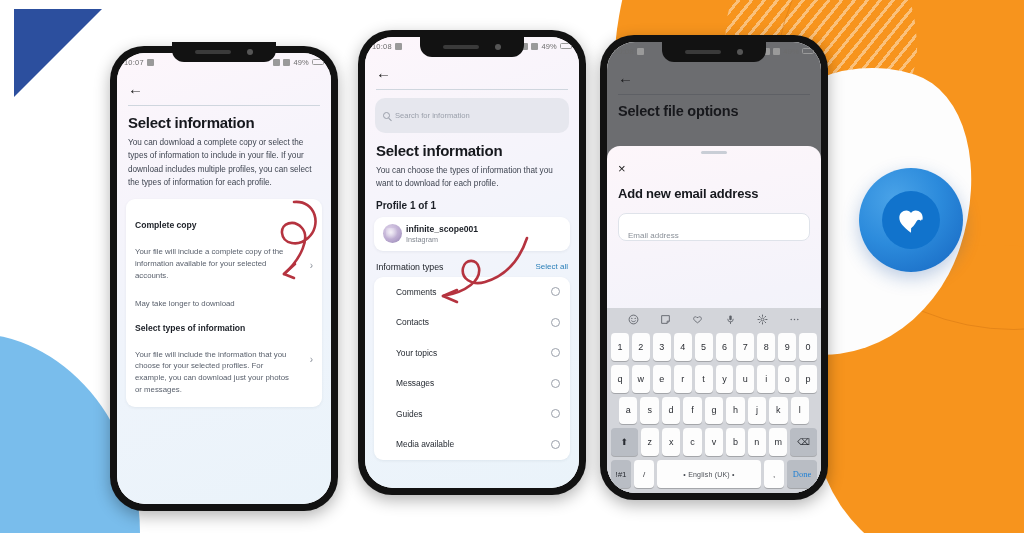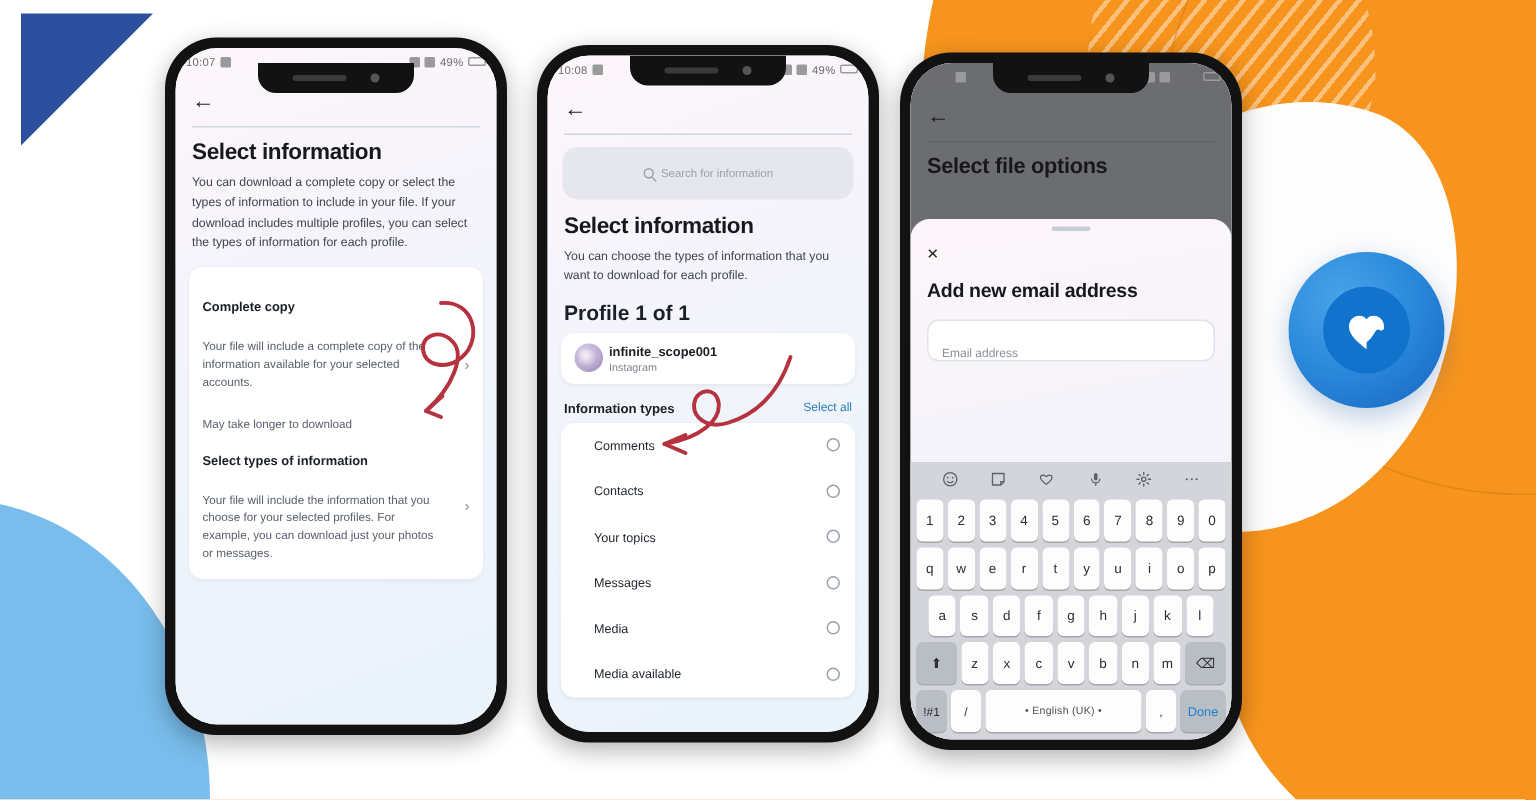--- a/index.html
+++ b/index.html
@@ -77,21 +77,21 @@
 
   
   .phone {
     position: absolute;
     width: 228px; height: 465px;
     background: #121212;
     border-radius: 34px;
     box-shadow: 0 5px 16px rgba(0,0,0,.30);
     padding: 7px 7px;
   }
-  .phone.p1 { left: 110px; top: 25px; }
+  .phone.p1 { left: 110px; top: 46px; }
   .phone.p2 { left: 358px; top: 30px; }
   .phone.p3 { left: 600px; top: 35px; }
 
   .screen {
     position: relative; width: 100%; height: 100%;
     border-radius: 28px; overflow: hidden;
     background: #fff;
   }
   .notch {
     position: absolute; left: 50%; top: 0; transform: translateX(-50%);
@@ -143,33 +143,33 @@
   .opt-desc { font-size: 7.8px; line-height: 1.52; color: #5a616d; margin-top: 16px; }
   .opt-chev {
     position: absolute; right: 0; top: 50%; transform: translateY(-50%);
     font-size: 10px; color: #8b919b;
   }
 
   
   .searchbar {
     margin: 0 10px 9px 10px; height: 35px; border-radius: 10px;
     background: #e6e7ee; display: flex; align-items: center;
-    padding: 0 8px; gap: 5px; justify-content: center;
+    padding: 0 8px; gap: 5px;
   }
   .search-glass {
     width: 7px; height: 7px; border: 1.2px solid #9ba0ab; border-radius: 50%;
     position: relative; flex: none;
   }
   .search-glass::after {
     content:""; position:absolute; right:-3px; bottom:-2px;
     width: 4px; height: 1.2px; background: #9ba0ab; transform: rotate(45deg);
   }
   .search-ph { font-size: 7.6px; color: #9ba0ab; }
 
-  .sub-label { font-size: 14px; font-weight: 700; color: #1b1f26; padding: 9px 11px 0 11px; }
+  .sub-label { font-size: 10px; font-weight: 700; color: #1b1f26; padding: 9px 11px 0 11px; }
 
   .profile-card {
     margin: 6px 9px 0 9px; background: #fff; border-radius: 9px;
     padding: 7px 9px; display: flex; align-items: center; gap: 4px;
     box-shadow: 0 1px 3px rgba(40,50,70,.07);
   }
   .avatar {
     width: 19px; height: 19px; border-radius: 50%; flex: none;
     background: radial-gradient(circle at 35% 30%, #dcd0e8, #b9a8cf 60%, #8e7fae);
     position: relative; overflow: hidden;
@@ -178,21 +178,21 @@
     content:""; position:absolute; left:3px; top:4px; width:12px; height:11px;
     background: radial-gradient(circle at 40% 40%, rgba(255,255,255,.75), rgba(255,255,255,0) 70%);
   }
   .profile-name { font-size: 8.6px; font-weight: 600; color: #1b1f26; }
   .profile-sub  { font-size: 7.2px; color: #80868f; margin-top: 1px; }
 
   .types-head {
     display: flex; align-items: center; justify-content: space-between;
     padding: 11px 11px 5px 11px;
   }
-  .types-title { font-size: 8.8px; font-weight: 700; color: #1b1f26; }
+  .types-title { font-size: 8.8px; font-weight: 400; color: #1b1f26; }
   .select-all { font-size: 8px; color: #2a7fb8; font-weight: 500; }
 
   .list-card {
     margin: 0 9px; background: #fff; border-radius: 9px; overflow: hidden;
     box-shadow: 0 1px 3px rgba(40,50,70,.07);
     padding-left: 12px;
   }
   .list-row {
     display:flex; align-items:center; justify-content: space-between;
     padding: 0 10px; height: 30.5px;
@@ -243,21 +243,21 @@
   .krow { display: flex; gap: 3px; justify-content: center; flex: 1; padding: 0 2px; }
   .key {
     flex: 1; background: #fdfdfd; border-radius: 4px;
     display: flex; align-items: center; justify-content: center;
     font-size: 9px; color: #2a2d33; box-shadow: 0 1px 0 rgba(0,0,0,.22);
   }
   .krow.r3 { padding: 0 2px; }
   .key.wide  { flex: 1.45; background: #b9bdc4; box-shadow: 0 1px 0 rgba(0,0,0,.2); }
   .key.space { flex: 5.2; font-size: 7px; color: #4a4e55; letter-spacing: .2px; }
   .key.func  { background: #b9bdc4; font-size: 8px; box-shadow: 0 1px 0 rgba(0,0,0,.2); }
-  .key.done  { flex: 1.5; background: #b9bdc4; color: #1d7fd4; font-size: 8.5px; }
+  .key.done  { flex: 1.5; background: #b9bdc4; color: #1d7fd4; font-size: 8.5px; font-family: Liberation Serif, serif; }
   .key.sm    { font-size: 8px; }
   .krow.r2 { padding: 0 10px; }
 
   
   .ann { position: absolute; z-index: 30; pointer-events: none; }
   .ann.a1 { left: 250px; top: 192px; }
   .ann.a2 { left: 415px; top: 232px; }
 </style>
 </head>
 <body>
@@ -385,21 +385,21 @@
           </div>
           <div class="list-row">
             <span class="list-label">Your topics</span>
             <span class="radio"></span>
           </div>
           <div class="list-row">
             <span class="list-label">Messages</span>
             <span class="radio"></span>
           </div>
           <div class="list-row">
-            <span class="list-label">Media</span>
+            <span class="list-label">Guides</span>
             <span class="radio"></span>
           </div>
           <div class="list-row">
             <span class="list-label">Media available</span>
             <span class="radio"></span>
           </div>
         </div>
 
 
       </div>

